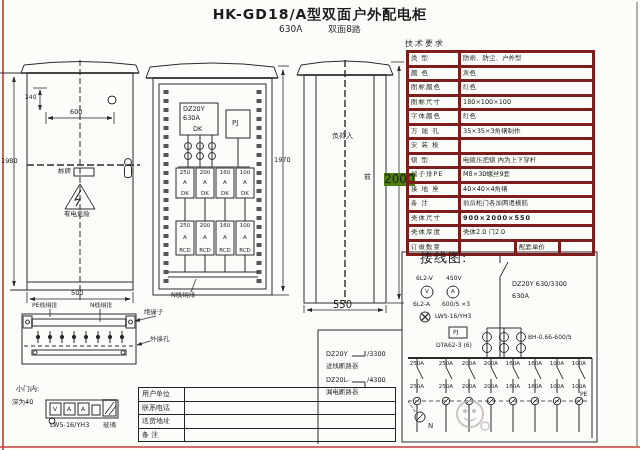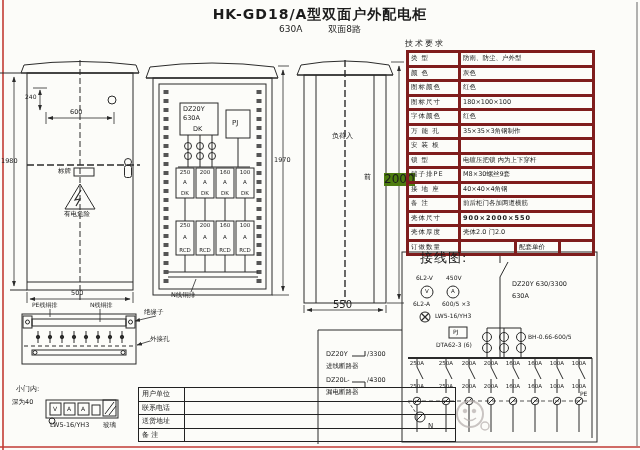--- a/index.html
+++ b/index.html
@@ -11,21 +11,21 @@
   .sub{font-size:9px;display:flex;gap:26px;justify-content:center;width:320px;}
   .c{text-align:center;}
   .vbox{position:absolute;display:flex;flex-direction:column;align-items:center;
         justify-content:space-between;font-size:5.5px;line-height:1;}
   table{border-collapse:collapse;table-layout:fixed;position:absolute;}
   .tech{left:406px;top:50px;width:186px;font-size:6.5px;}
   .tech td{border:3px solid #7f1d1d;height:11.5px;padding:0 2px;overflow:hidden;white-space:nowrap;}
   .tech td.lab{letter-spacing:1px;}
   .tech tr.thick td{border-bottom-width:2px;}
   .tech tr.bold td.val{font-weight:bold;letter-spacing:1px;}
-  .info{left:138px;top:387px;width:318px;font-size:7px;}
+  .info{left:138px;top:387px;width:258px;font-size:7px;}
   .info td{border:1px solid #222;height:12.6px;padding:0 3px;overflow:hidden;white-space:nowrap;}
   .wm{position:absolute;left:497px;top:396px;font-size:25px;font-weight:bold;letter-spacing:5px;
       color:rgba(186,124,118,0.62);z-index:5;}
 </style>
 </head>
 <body>
 
 <div class="canvas">
 
 <svg width="640" height="450" viewBox="0 0 640 450">

